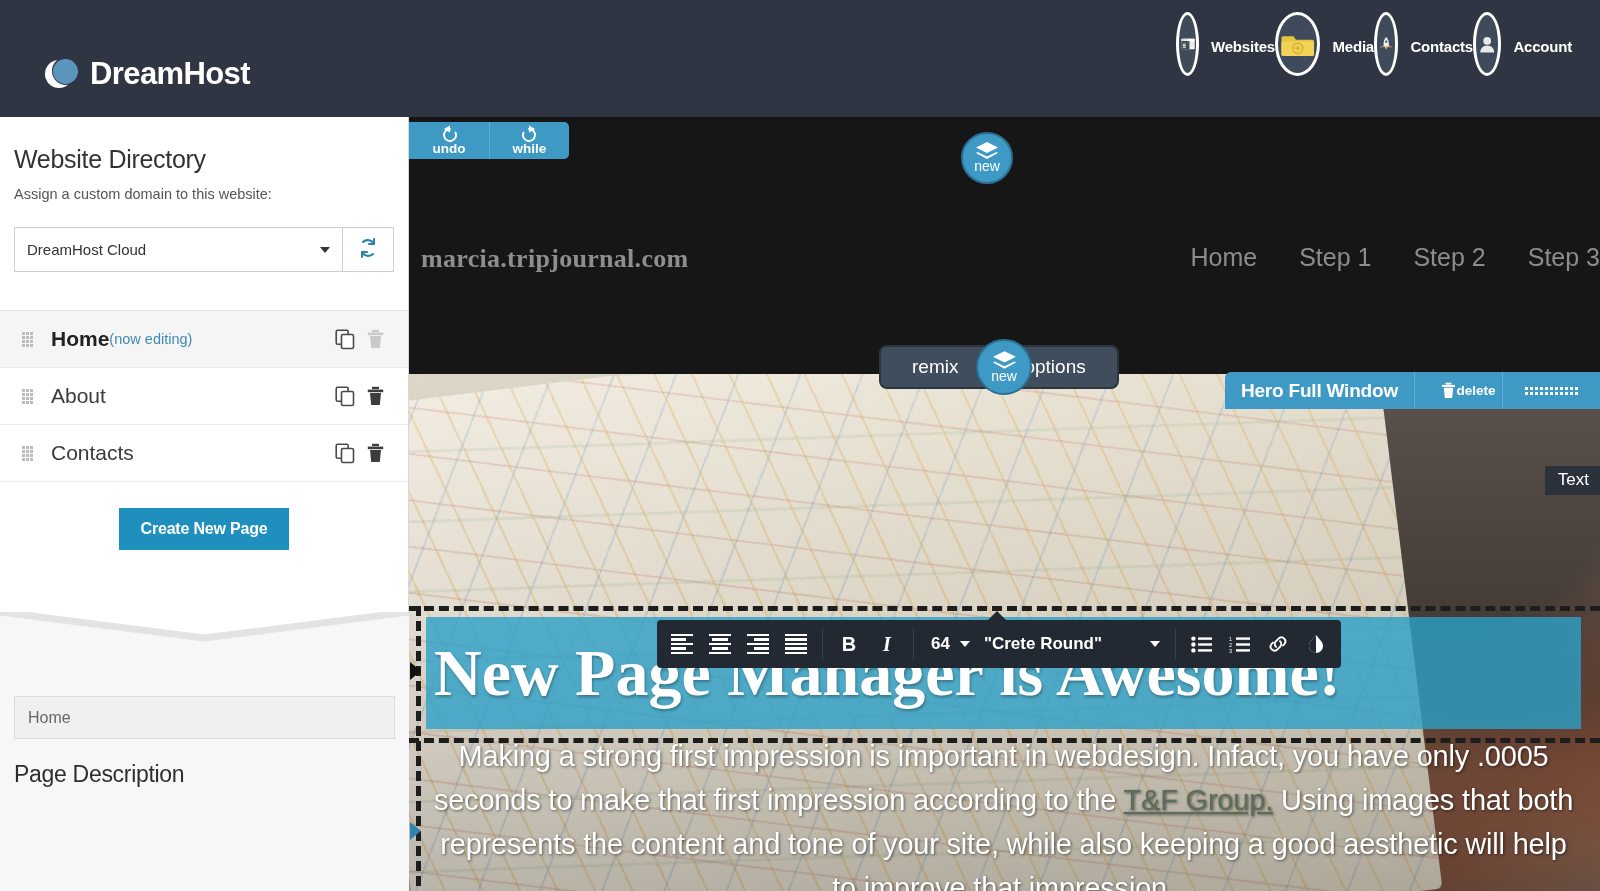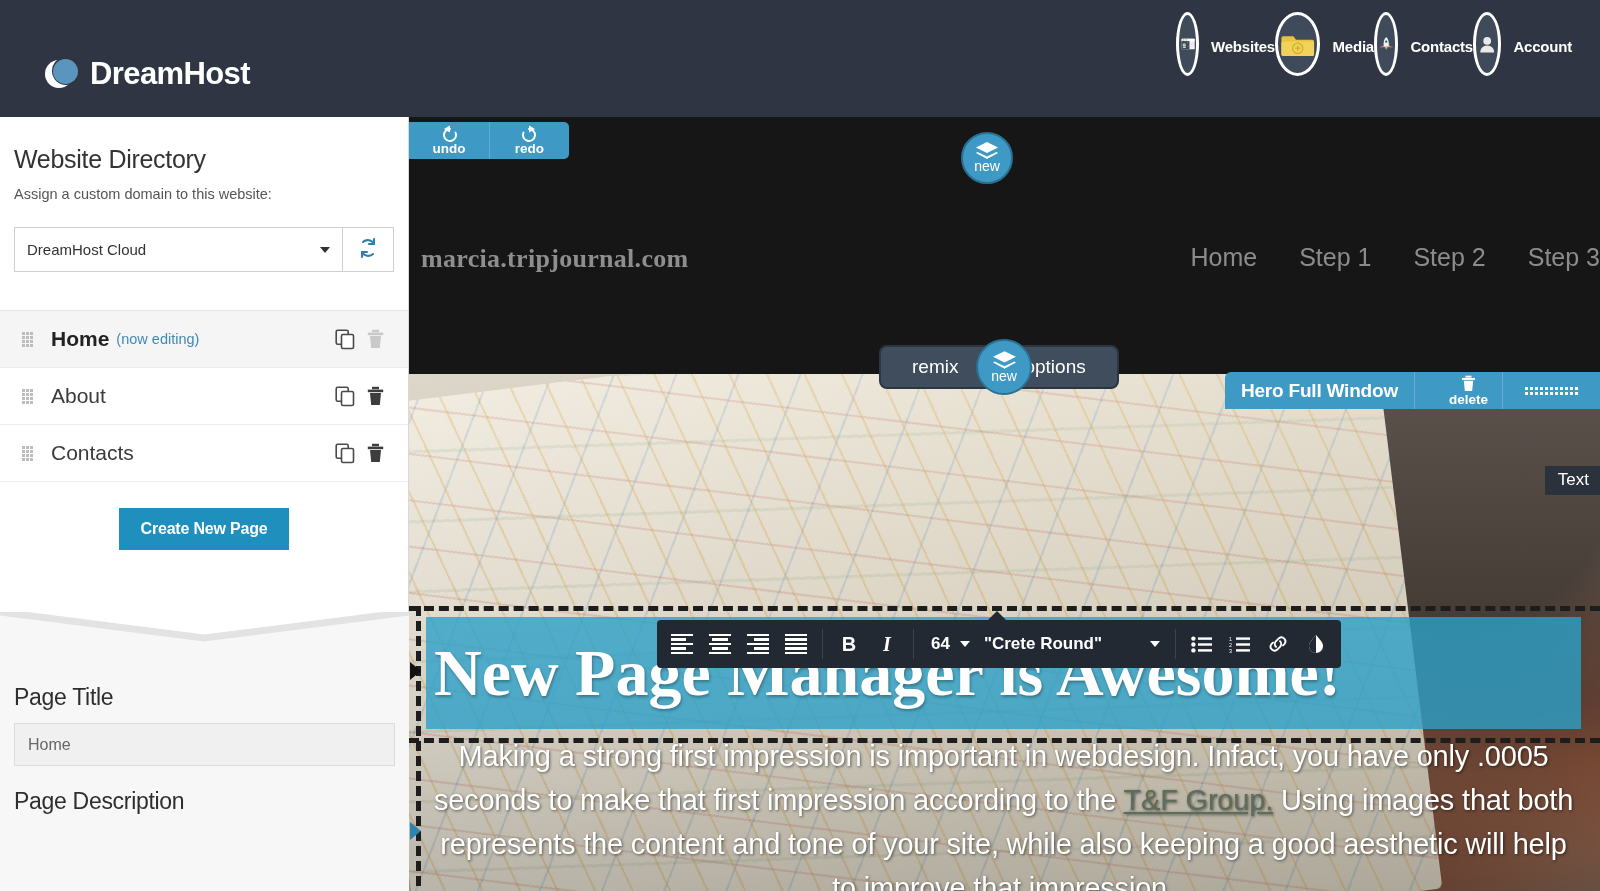--- a/index.html
+++ b/index.html
@@ -90,21 +90,21 @@
   }
   .page-row.active { background: #f5f5f5; }
   .drag-dots {
     width: 11px; height: 14px; display: grid;
     grid-template-columns: repeat(3, 3px); grid-template-rows: repeat(4, 3px);
     gap: 1px; margin-right: 18px; flex: none; cursor: move;
   }
   .drag-dots i { background: #bdbdbd; width: 3px; height: 3px; display: block; }
   .page-name { font-size: 21px; color: #3b3b3b; font-weight: 400; }
   .page-row.active .page-name { font-weight: 600; color: #222; }
-  .page-editing { font-size: 14.5px; color: #3e8ab4; margin-left: 7px; }
+  .page-editing { font-size: 14.5px; color: #3e8ab4; }
   .row-spacer { flex: 1; }
   .icon-btn { width: 30px; display: flex; align-items: center; justify-content: center; cursor: pointer; }
 
   .create-wrap { display: flex; justify-content: center; margin-top: 26px; }
   .create-btn {
     background: #1f8fbd; color: #fff; font-size: 16px; font-weight: bold;
     padding: 12px 22px; border: none; cursor: pointer; letter-spacing: -0.2px;
   }
 
   .fold {
@@ -270,21 +270,21 @@
     position: absolute; right: 0px; top: 255px; height: 37px;
     display: flex; z-index: 40;
   }
   .sec-name {
     background: #3e9ac4; color: #fff; font-size: 19px; font-weight: bold;
     display: flex; align-items: center; padding: 0 16px;
     border-radius: 6px 0 0 0; letter-spacing: -0.2px;
   }
   .sec-delete {
     background: #3e9ac4; color: #fff; width: 88px;
-    display: flex; flex-direction: column; align-items: center; justify-content: center;
+    display: flex; flex-direction: row; align-items: center; justify-content: center;
     border-left: 1px solid #63aed1; cursor: pointer; padding-left: 20px;
   }
   .sec-delete .dlabel { font-size: 13.5px; font-weight: bold; margin-top: 0px; }
   .sec-drag {
     background: #3e9ac4; width: 98px; border-left: 1px solid #63aed1;
     display: flex; align-items: center; justify-content: center; cursor: move;
   }
   .dotgrid {
     display: grid; grid-template-columns: repeat(11, 3px);
     grid-template-rows: repeat(2, 3px); gap: 2px;
@@ -537,21 +537,20 @@
   </div>
 
   <div class="fold">
     <svg width="409" height="52" viewBox="0 0 409 52">
       <path d="M0 0 L204 26 L409 0 L409 52 L0 52 Z" fill="#f7f7f7"></path>
       <path d="M0 0 L204 26 L409 0" fill="none" stroke="#e3e3e3" stroke-width="7"></path>
     </svg>
   </div>
 
   <div class="sb-bottom">
-    <div class="field-label">Page Title</div>
     <input class="field-input" value="Home" style="">
     <div class="field-gap"></div>
     <div class="field-label">Page Description</div>
   </div>
 
   <div class="canvas">
 
     <div class="site-header">
       <div class="site-title">marcia.tripjournal.com</div>
       <div class="site-nav">
@@ -568,21 +567,21 @@
           <path d="M11 4 a6 6 0 1 0 5.5 3.6" stroke="#fff" stroke-width="1.9" fill="none" stroke-linecap="round"></path>
           <path d="M11 0.5 L11 7.5 L5 4z" fill="#fff"></path>
         </svg>
         <span class="ur-label">undo</span>
       </div>
       <div class="ur-btn">
         <svg width="21" height="17" viewBox="0 0 21 17">
           <path d="M10 4 a6 6 0 1 1 -5.5 3.6" stroke="#fff" stroke-width="1.9" fill="none" stroke-linecap="round"></path>
           <path d="M10 0.5 L10 7.5 L16 4z" fill="#fff"></path>
         </svg>
-        <span class="ur-label">redo</span>
+        <span class="ur-label">while</span>
       </div>
     </div>
 
     <div class="new-badge-top">
       <div class="new-circle">
         <svg width="24" height="18" viewBox="0 0 24 18">
           <path d="M12 0 L23 5.5 L12 11 L1 5.5z" fill="#fff"></path>
           <path d="M2.5 10 L12 14.5 L21.5 10 L23 11 L12 17 L1 11z" fill="#fff"></path>
         </svg>
         <span class="nlabel">new</span>

